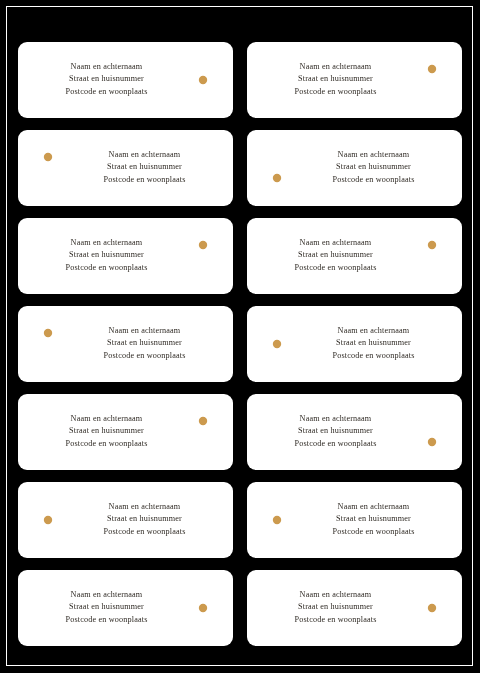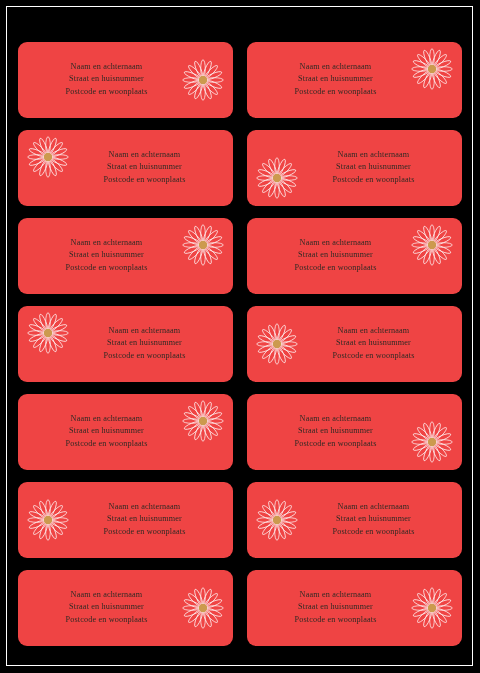--- a/index.html
+++ b/index.html
@@ -42,21 +42,21 @@
     width: 444px;
     display: grid;
     grid-template-columns: 215px 215px;
     grid-auto-rows: 76px;
     column-gap: 14px;
     row-gap: 12px;
   }
 
   .label {
     position: relative;
-    background: #ef4444;
+    background: #ffffff;
     border-radius: 9px;
     overflow: hidden;
     box-sizing: border-box;
   }
 
   .label-text {
     position: absolute;
     left: 0;
     right: 0;
     top: 50%;

